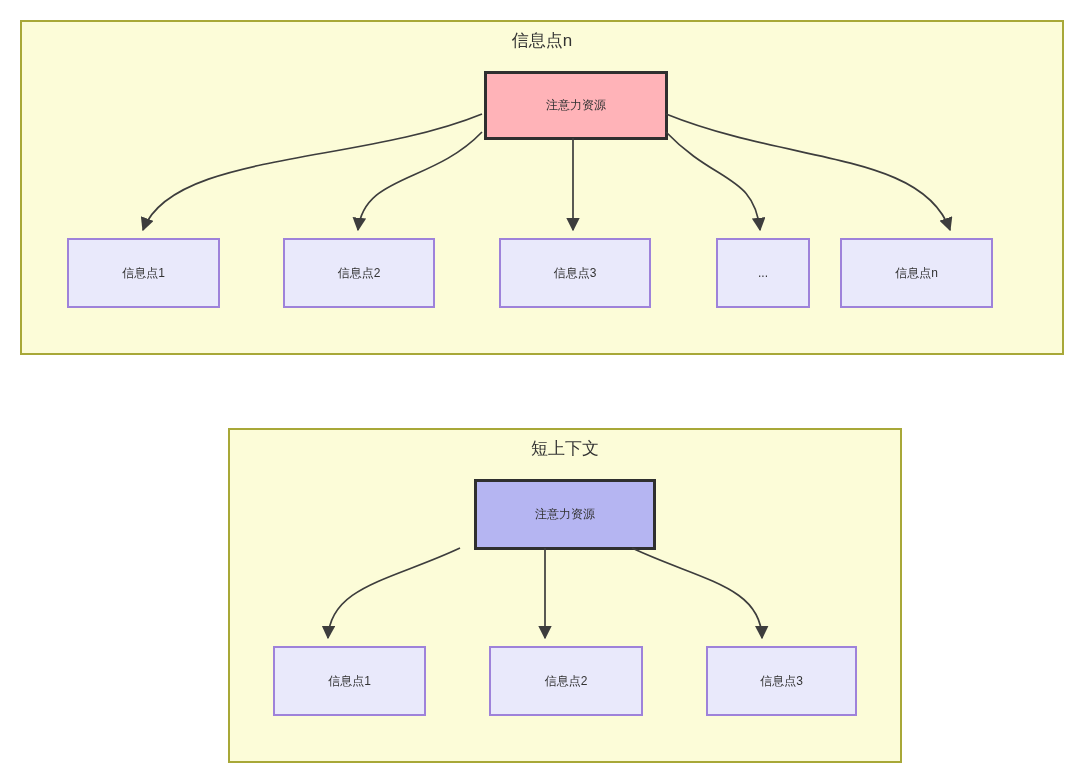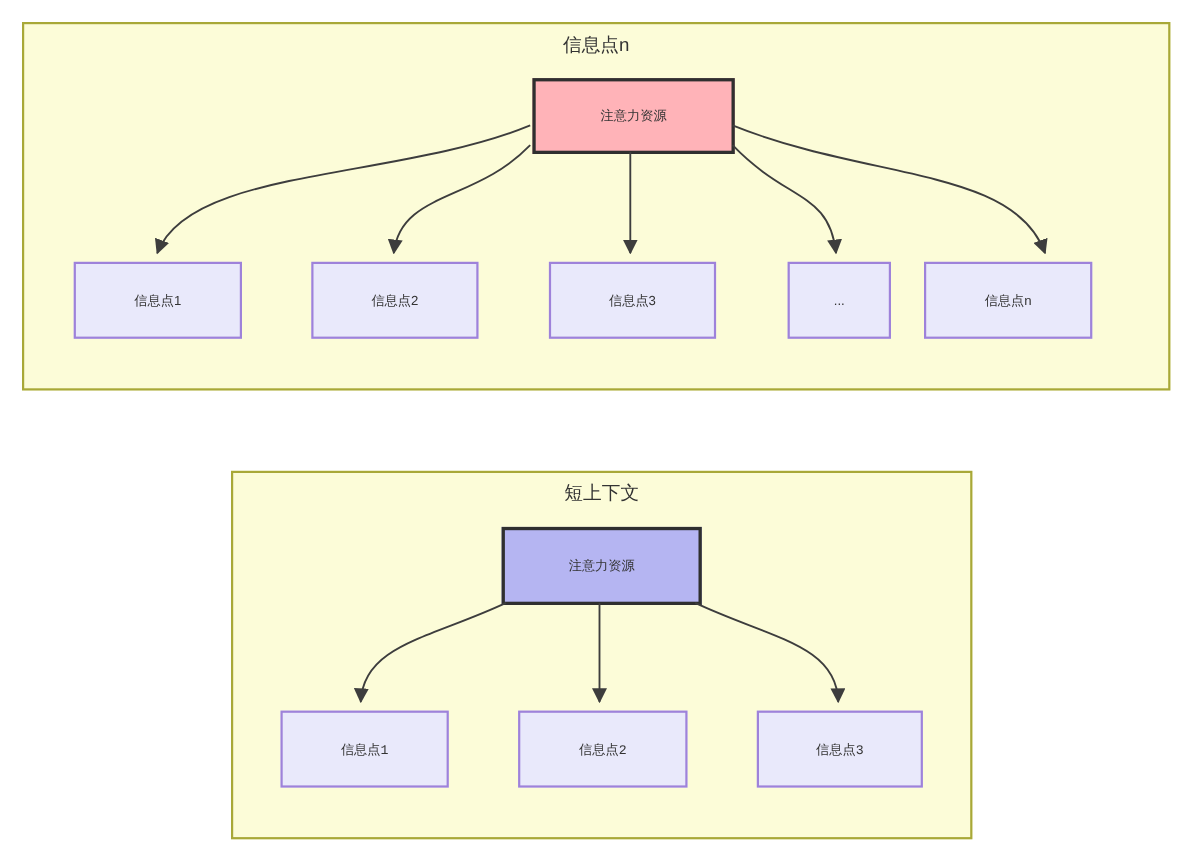--- a/index.html
+++ b/index.html
@@ -16,21 +16,21 @@
     overflow: hidden;
   }
   .container-group {
     position: absolute;
     box-sizing: border-box;
     background: var(--container-fill);
     border: 2px solid var(--container-border);
     z-index: 1;
   }
   .group-long  { left: 20px;  top: 20px;  width: 1044px; height: 335px; }
-  .group-short { left: 210px; top: 428px; width: 674px;  height: 335px; font-family: Liberation Mono, monospace; }
+  .group-short { left: 228px; top: 428px; width: 674px;  height: 335px; }
   .group-title {
     position: absolute;
     top: 7px;
     left: 0;
     width: 100%;
     text-align: center;
     font-size: 17px;
     color: var(--text);
   }
   .node {

